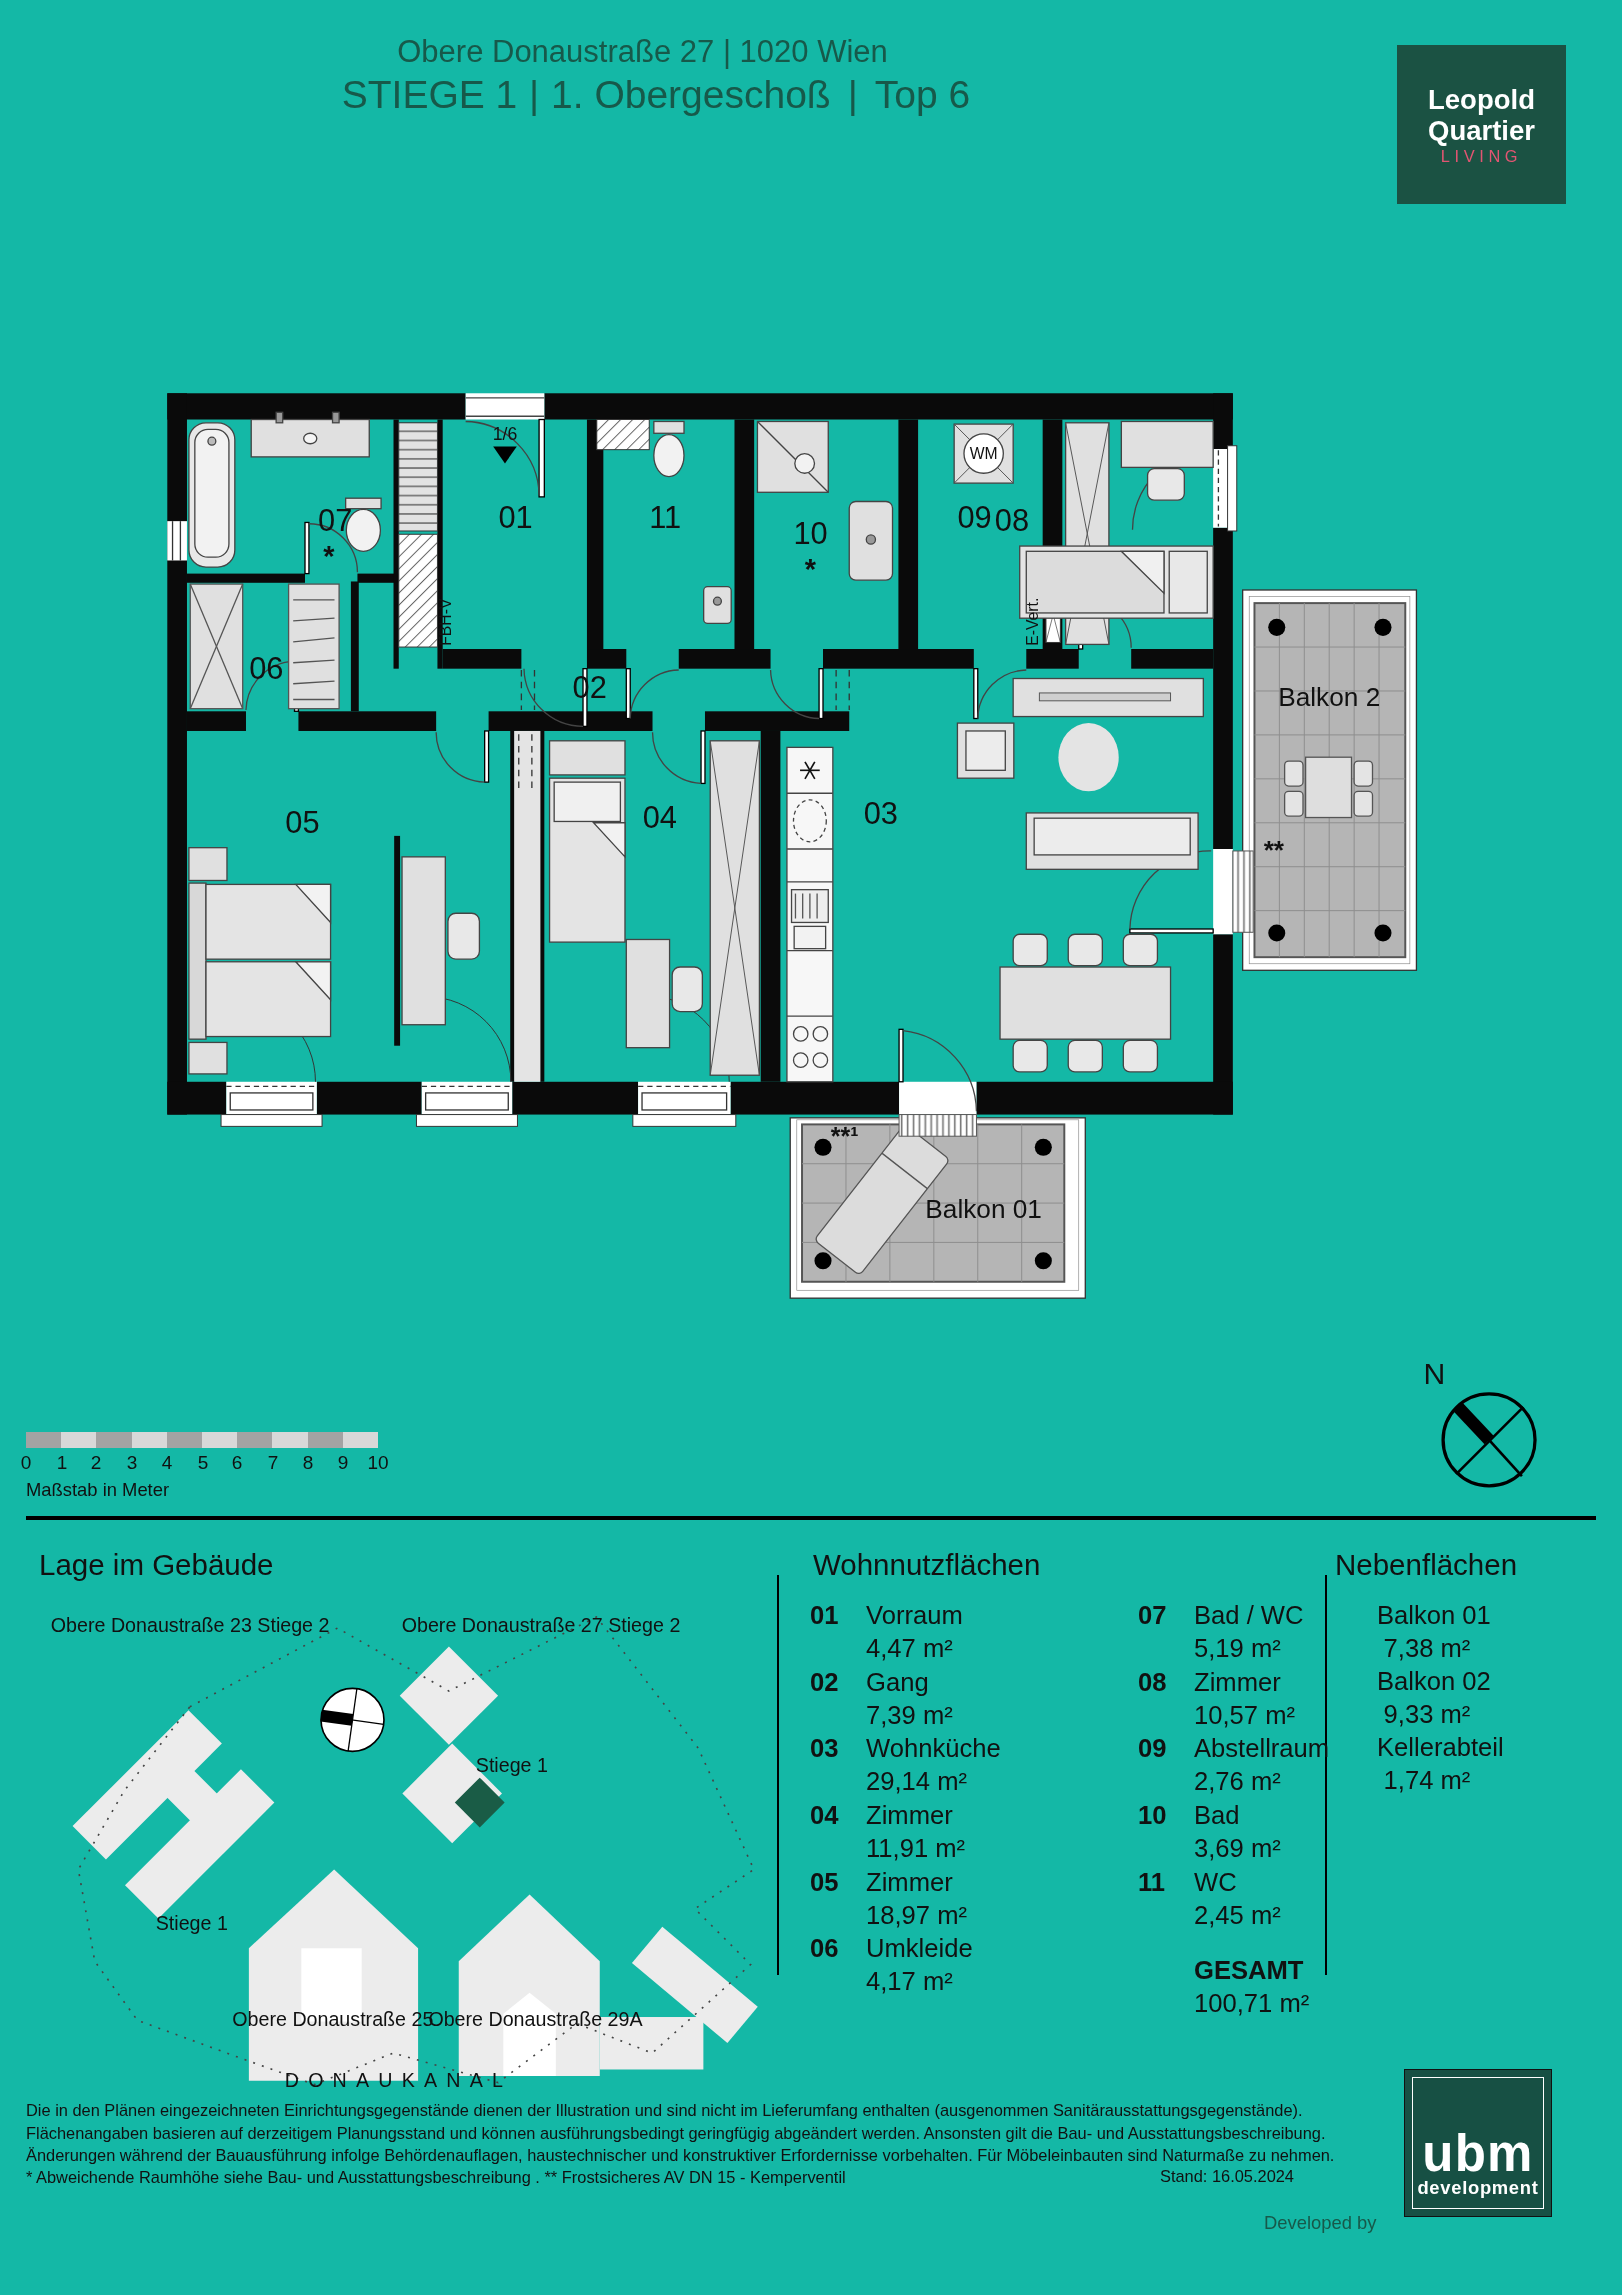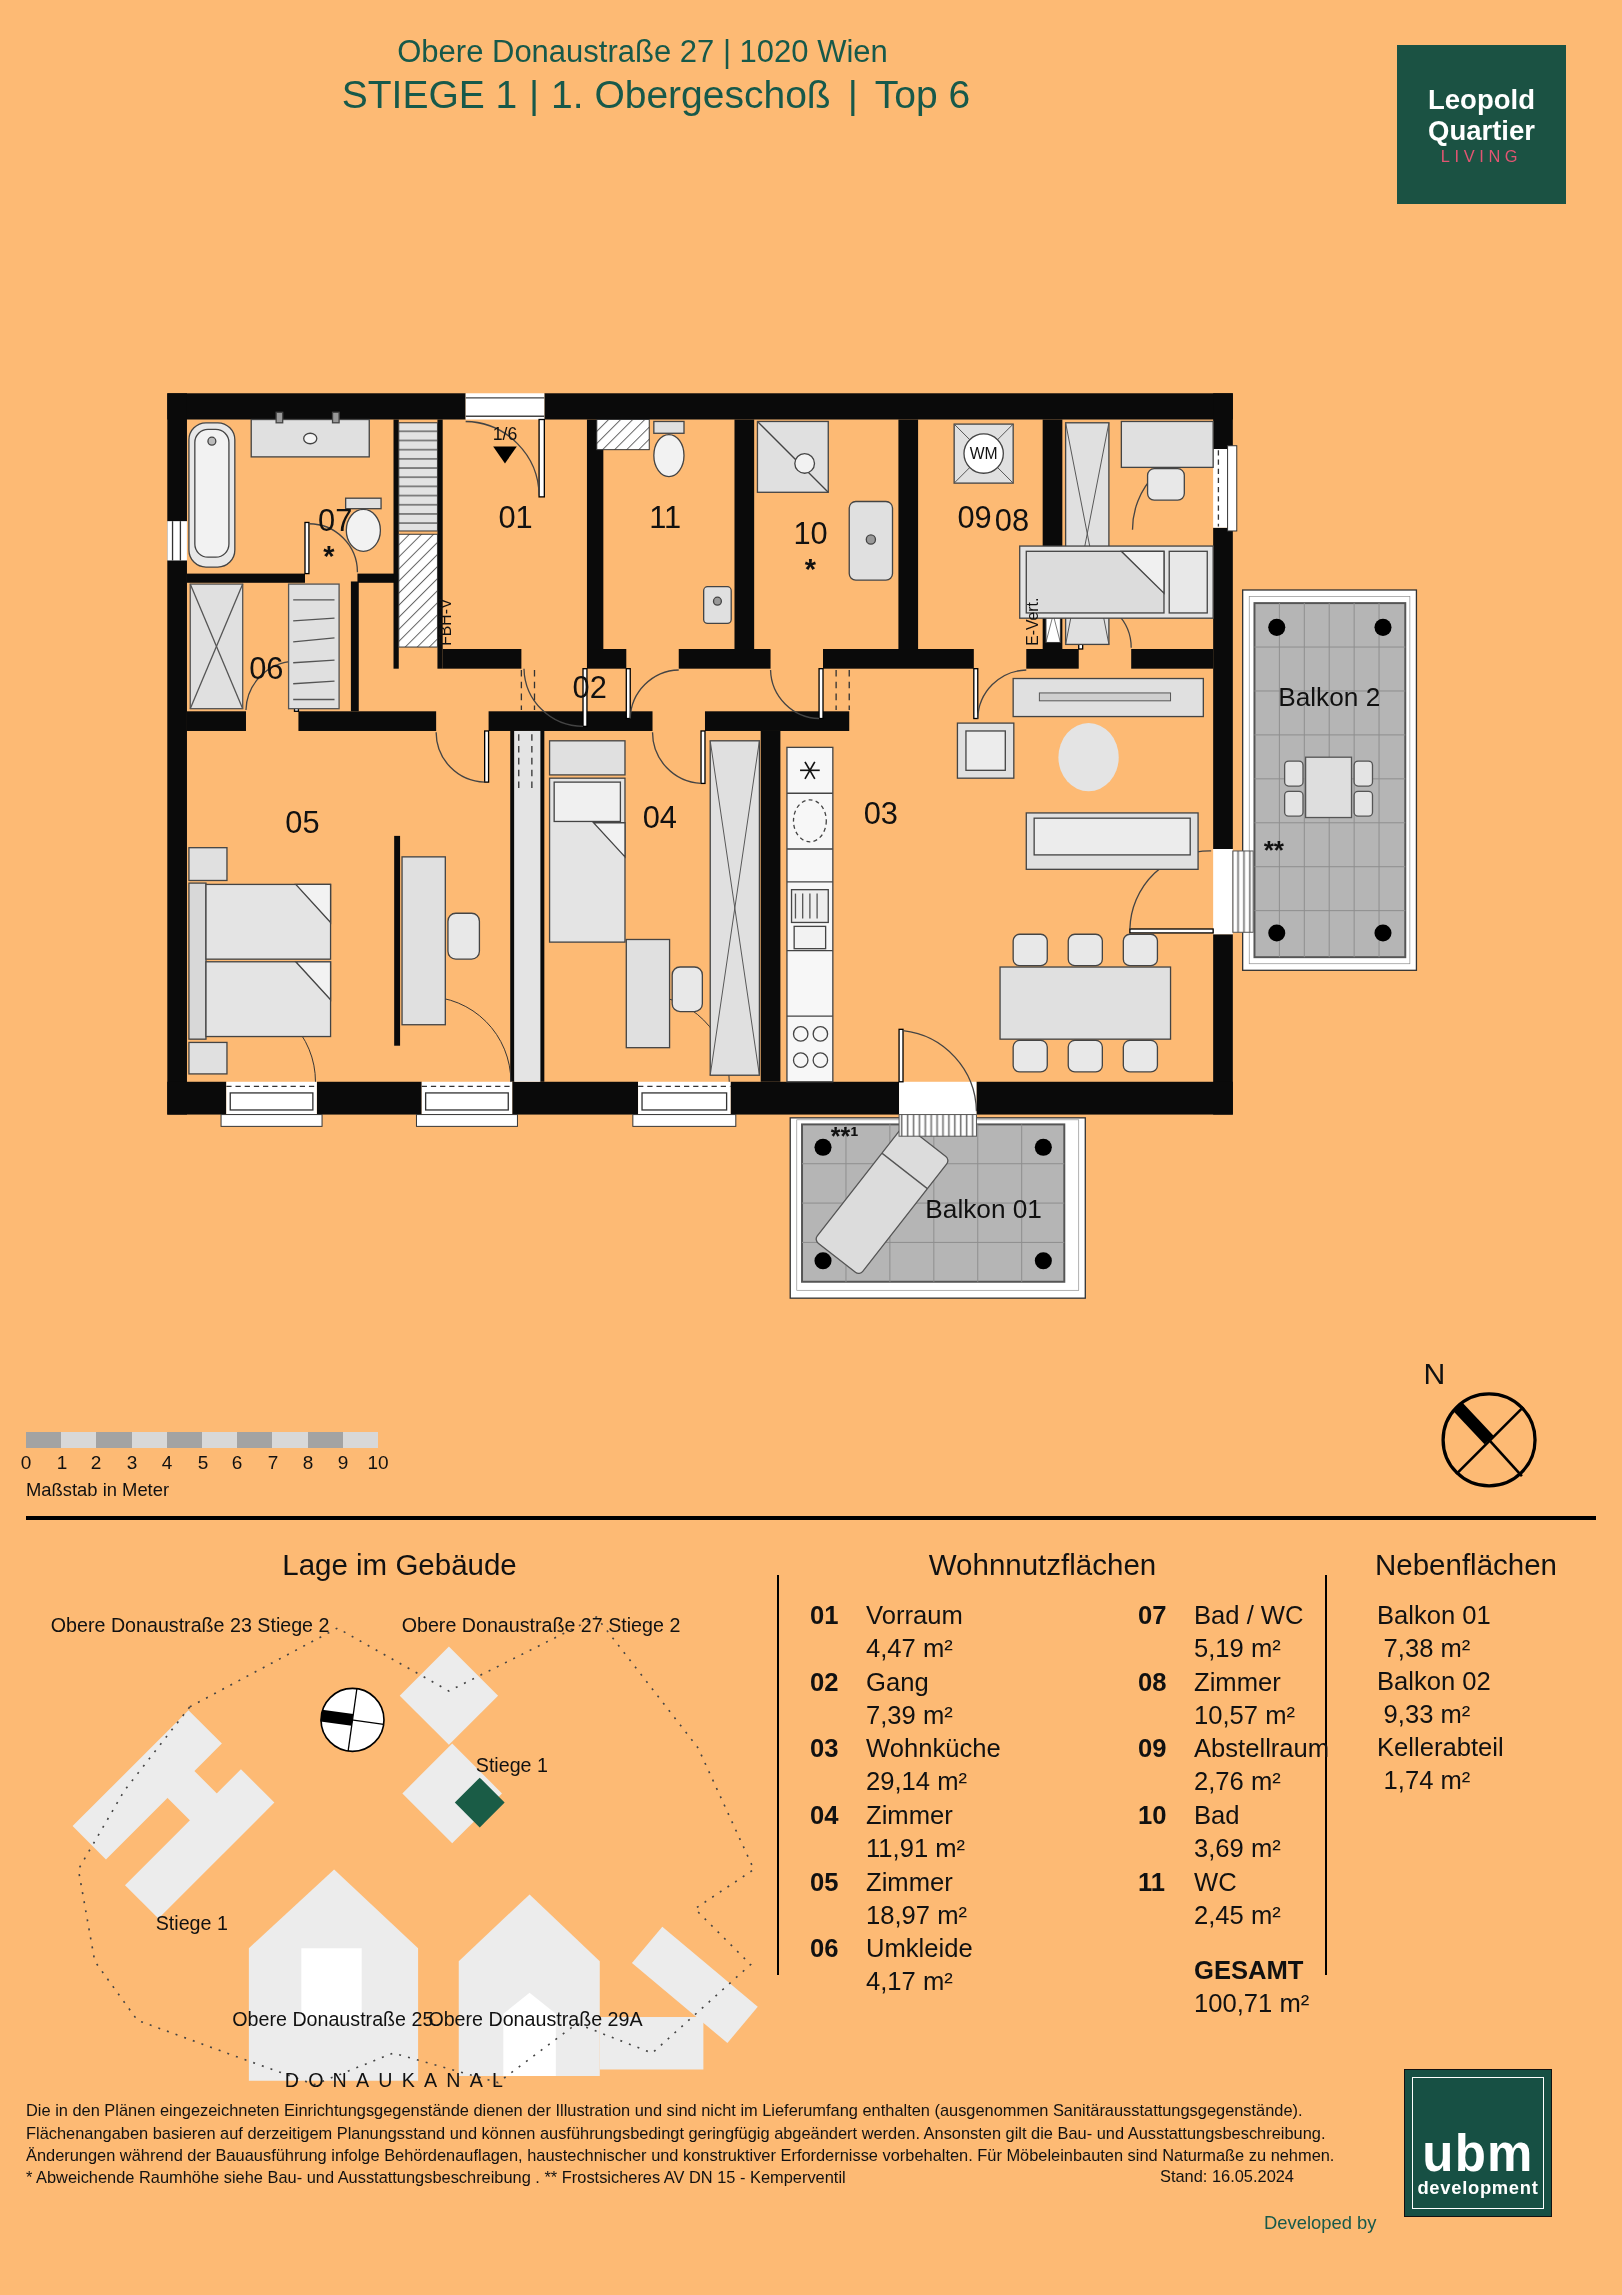--- a/index.html
+++ b/index.html
@@ -1,16 +1,16 @@
 <!DOCTYPE html>
 <html style="font-size:10.5px"><head>
 <meta charset="utf-8">
 <style>
   html,body{margin:0;padding:0;background:#fff;}
-  #page{position:relative;width:1623px;height:2295px;background:#fdba74;overflow:hidden;
+  #page{position:relative;width:1623px;height:2295px;background:#14b8a6;overflow:hidden;
         font-family:"Liberation Sans",sans-serif;color:#111;}
   .abs{position:absolute;}
   
   .hdr-line1{left:131px;top:34px;width:1023px;text-align:center;font-size:31px;color:#17594a;}
   .hdr-line2{left:79px;top:73px;width:1154px;text-align:center;font-size:39px;color:#17594a;}
   .hdr-line2 .sep{margin:0 11.8px;font-weight:300;}
   .hdr-line2 .sep2{margin:0 17px;font-weight:300;}
   .hdr-line2 .top{font-weight:400;}
   .logo-box{left:1397px;top:45px;width:169px;height:159px;background:#1b5243;color:#fff;
             display:flex;flex-direction:column;align-items:center;justify-content:center;}
@@ -24,21 +24,21 @@
   .sb-dark{background:#a3a3a3;}
   .sb-light{background:#d8d8d8;}
   .sb-num{top:1452px;font-size:19px;color:#111;transform:translateX(-50%);}
   .sb-caption{left:26px;top:1479px;font-size:18.4px;}
   
   #compass{left:1384px;top:1338px;}
   
   .rule-h{left:26px;top:1516px;width:1570px;height:3.9px;background:#000;}
   .rule-v1{left:777px;top:1575px;width:2px;height:400px;background:#000;}
   .rule-v2{left:1325px;top:1575px;width:2px;height:400px;background:#000;}
-  .sec-title{font-size:29.5px;color:#111;text-align:center;}
+  .sec-title{font-size:29.5px;color:#111;}
   
   .wcol{width:308px;font-size:25.6px;line-height:33px;}
   .witem{margin-bottom:0.7px;}
   .wnum{font-weight:700;display:inline-block;width:56px;}
   .warea{padding-left:56px;}
   .gesamt{margin-top:22px;}
   .gesamt .glabel{font-weight:700;padding-left:56px;}
   .gesamt .gvalue{padding-left:56px;}
   .ncol{width:275px;font-size:25.6px;line-height:33px;}
   .nname{}

